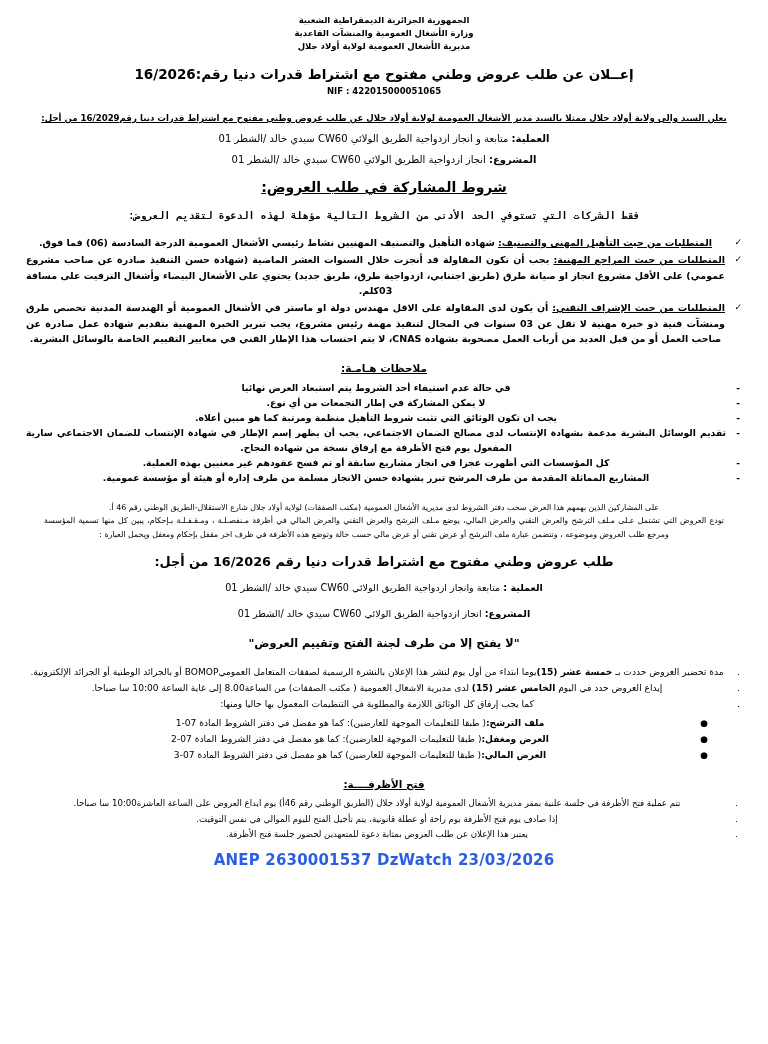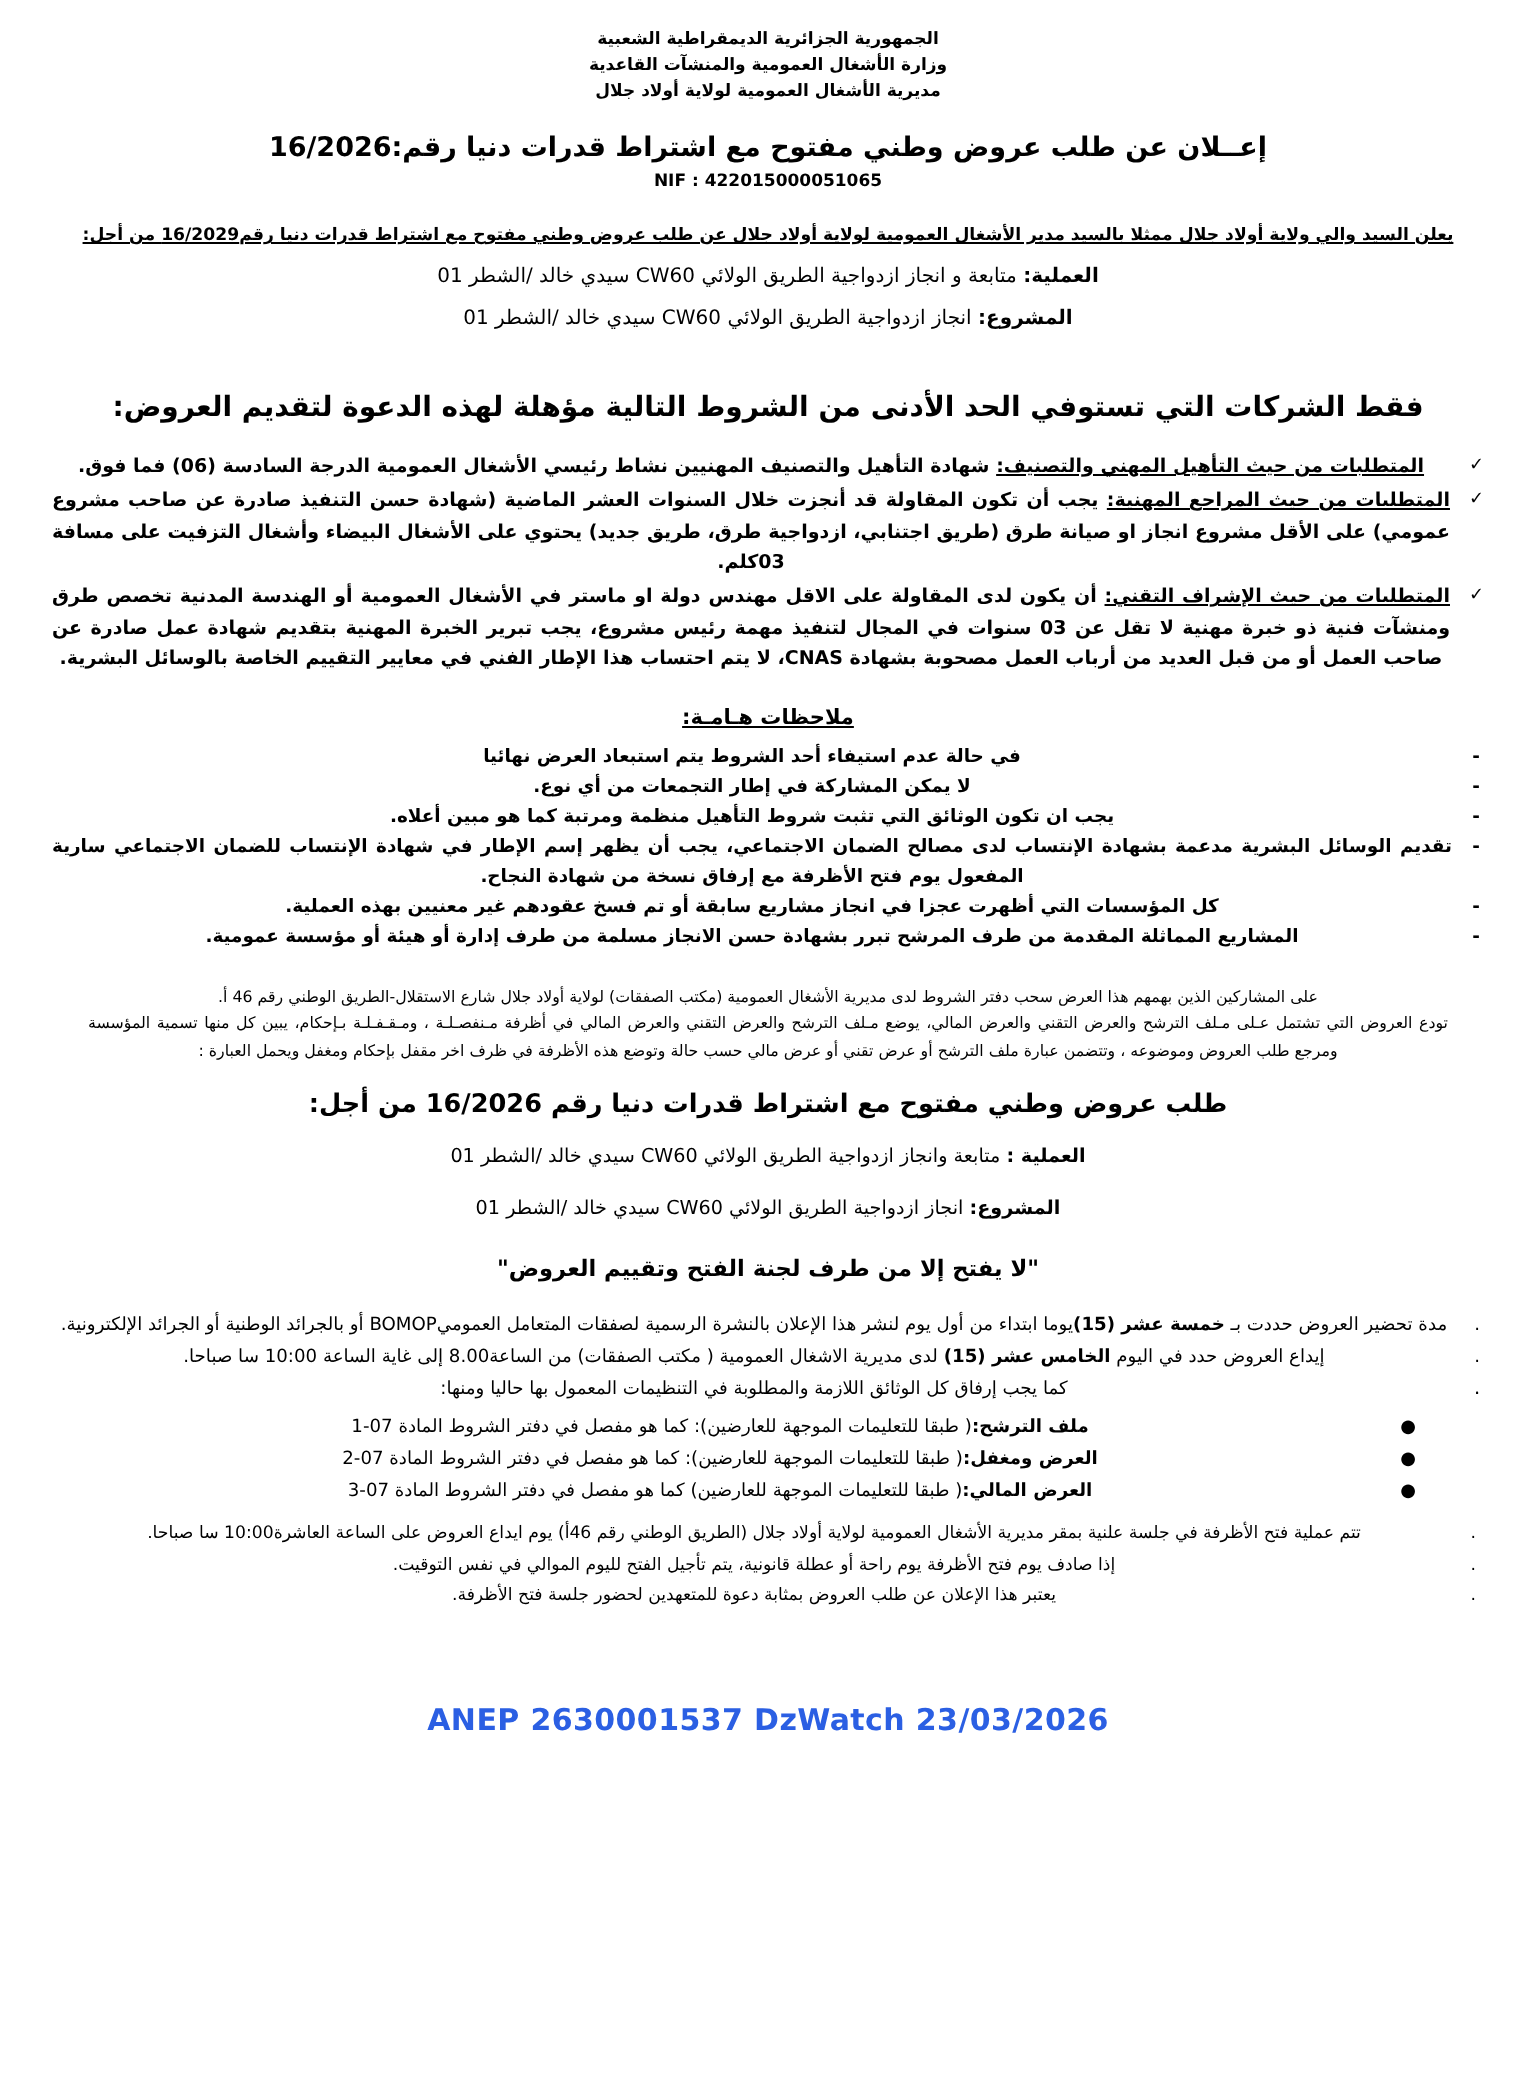--- a/index.html
+++ b/index.html
@@ -70,25 +70,26 @@
 
   .section-heading {
     text-align: center;
     font-size: 14px;
     font-weight: bold;
     text-decoration: underline;
     margin-top: 11px;
   }
 
   .lead-para {
-    margin-top: 26px;
-    font-size: 14px;
+    margin-top: 14px;
+    font-size: 10px;
     font-weight: bold;
     text-align: center;
     line-height: 1.5;
+    font-family: Liberation Mono, monospace;
   }
 
   
   ul.check-list, ul.dash-list, ul.dot-list, ul.period-list {
     list-style: none;
     margin: 0;
     padding: 0;
   }
   ul.check-list { margin-top: 11px; }
   ul.check-list > li {
@@ -258,20 +259,21 @@
 
   <div class="op-line">
     <span class="lbl">العملية:</span>
     <span>متابعة و انجاز ازدواجية الطريق الولائي CW60 سيدي خالد /الشطر 01</span>
   </div>
   <div class="op-line">
     <span class="lbl">المشروع:</span>
     <span>انجاز ازدواجية الطريق الولائي CW60 سيدي خالد /الشطر 01</span>
   </div>
 
+  <div class="section-heading">شروط المشاركة في طلب العروض:</div>
   <div class="lead-para">فقط الشركات التي تستوفي الحد الأدنى من الشروط التالية مؤهلة لهذه الدعوة لتقديم العروض:</div>
 
   <ul class="check-list">
     <li>
       <span class="marker">✓</span>
       <span class="strong-u">المتطلبات من حيث التأهيل المهني والتصنيف:</span><span> شهادة التأهيل والتصنيف المهنيين نشاط رئيسي الأشغال العمومية الدرجة السادسة (06) فما فوق.</span>
     </li>
     <li>
       <span class="marker">✓</span>
       <span class="strong-u">المتطلبات من حيث المراجع المهنية:</span><span> يجب أن تكون المقاولة قد أنجزت خلال السنوات العشر الماضية (شهادة حسن التنفيذ صادرة عن صاحب مشروع عمومي) على الأقل مشروع انجاز او صيانة طرق (طريق اجتنابي، ازدواجية طرق، طريق جديد) يحتوي على الأشغال البيضاء وأشغال التزفيت على مسافة 03كلم.</span>
@@ -353,20 +355,21 @@
     <li>
       <span class="marker">●</span>
       <span class="lbl">العرض ومغفل:</span><span>( طبقا للتعليمات الموجهة للعارضين): كما هو مفصل في دفتر الشروط المادة 07-2</span>
     </li>
     <li>
       <span class="marker">●</span>
       <span class="lbl">العرض المالي:</span><span>( طبقا للتعليمات الموجهة للعارضين) كما هو مفصل في دفتر الشروط المادة 07-3</span>
     </li>
   </ul>
 
+  <div class="open-heading">فتح الأظرفــــة:</div>
   <ul class="open-list">
     <li>
       <span class="marker">.</span>
       <span>تتم عملية فتح الأظرفة في جلسة علنية بمقر مديرية الأشغال العمومية لولاية أولاد جلال (الطريق الوطني رقم 46أ) يوم ايداع العروض على الساعة العاشرة10:00 سا صباحا.</span>
     </li>
     <li>
       <span class="marker">.</span>
       <span>إذا صادف يوم فتح الأظرفة يوم راحة أو عطلة قانونية، يتم تأجيل الفتح لليوم الموالي في نفس التوقيت.</span>
     </li>
     <li>

